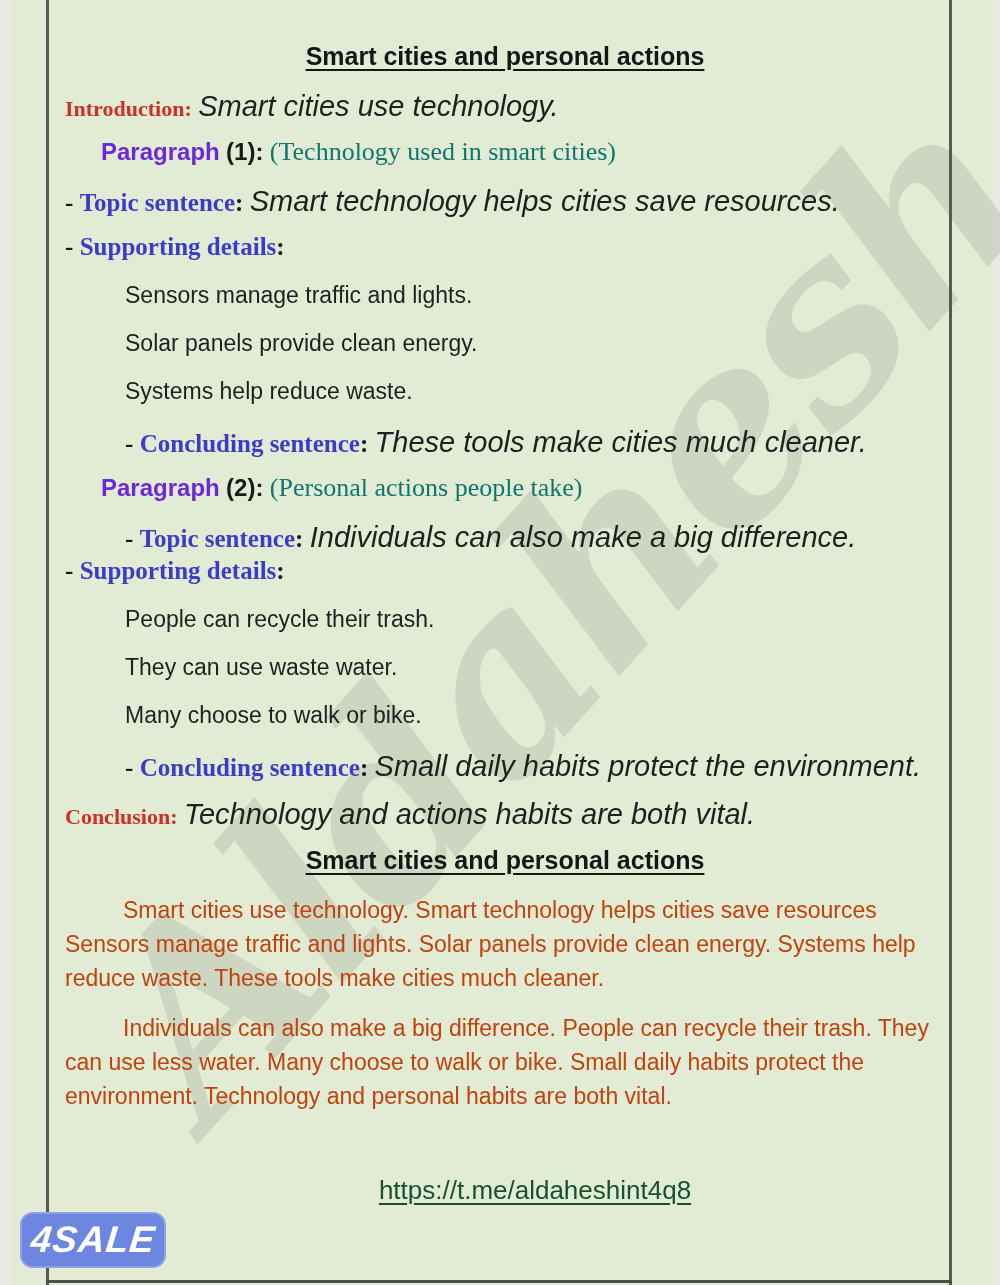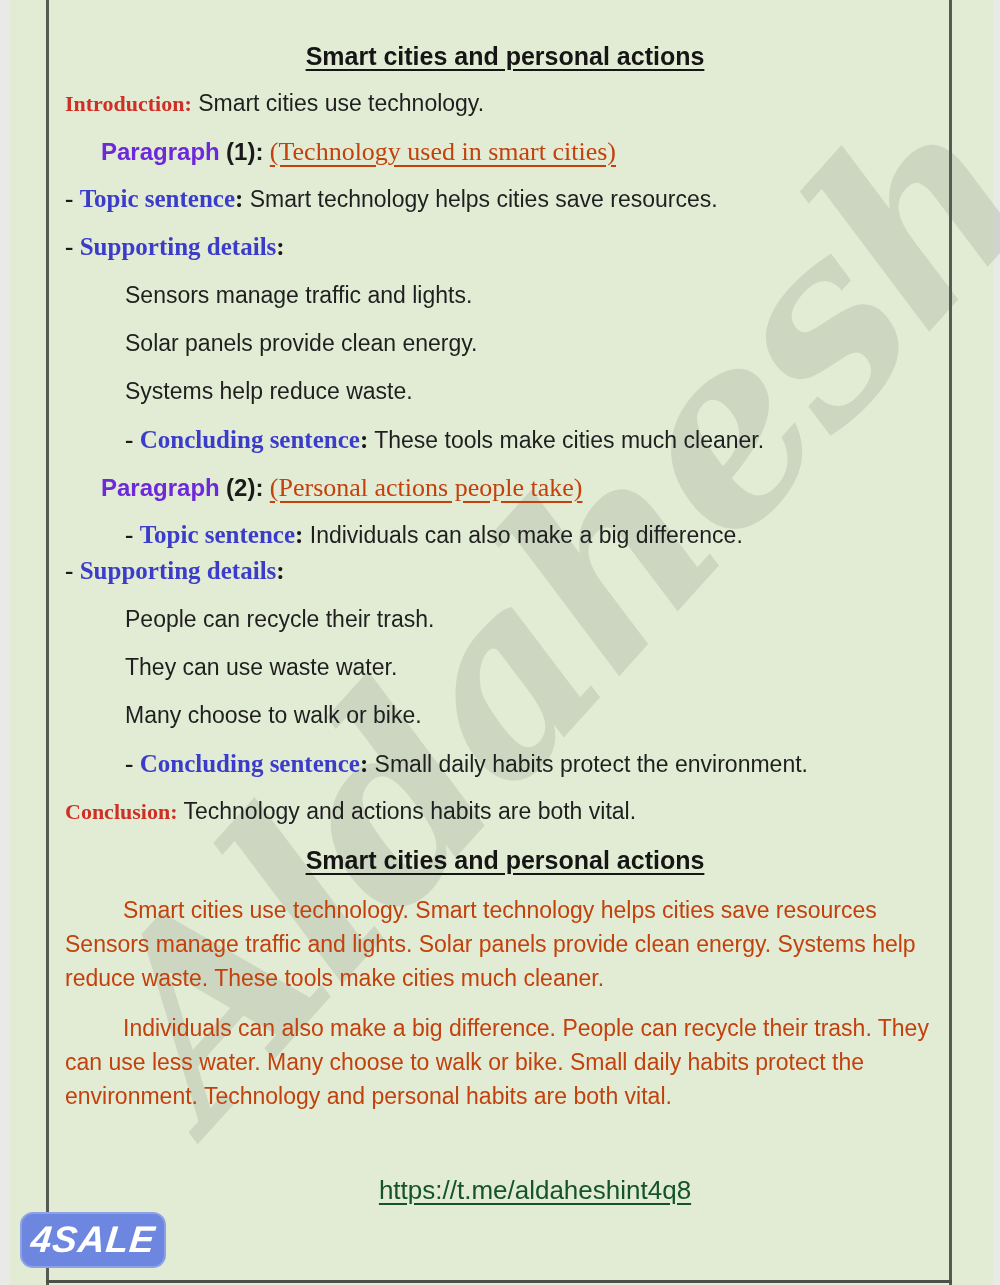--- a/index.html
+++ b/index.html
@@ -31,23 +31,23 @@
     font-size:25px; font-weight:bold; color:#151515;
   }
   .doc-title span { text-decoration:underline; text-underline-offset:4px; }
 
   .red-serif  { font-family:"Liberation Serif", serif; font-weight:bold; color:#cf2f24; font-size:22px; }
   .red-sans   { font-weight:bold; color:#6d28d9; font-size:24px;margin-left:36px; }
   .blk-sans-b { font-weight:bold; color:#1a1a1a; font-size:24px; }
   .blue-serif { font-family:"Liberation Serif", serif; font-weight:bold; color:#3c3ccb; font-size:25px; }
   .dark-colon { font-family:"Liberation Serif", serif; font-weight:bold; color:#1a1a1a; font-size:25px; }
   .dash       { font-family:"Liberation Serif", serif; font-weight:bold; color:#1a1a1a; font-size:25px; }
-  .serif-u    { font-family:"Liberation Serif", serif; color:#c2410c; font-size:26px;
-                text-decoration:underline; text-underline-offset:5px; }
-  .body-txt   { font-size:23px; color:#1f1f1f; }
+  .serif-u    { font-family:"Liberation Serif", serif; color:#0f766e; font-size:26px;
+                text-underline-offset:5px; }
+  .body-txt   { font-size:29px; color:#1f1f1f;font-style:italic; }
 
   .essay-para {
     position:absolute; left:65px; width:868px;
     font-size:23px; line-height:34px; color:#c2410c; text-indent:58px;
   }
 
   .tg-link {
     position:absolute; left:80px; width:910px; text-align:center; font-size:26px;
   }
   .tg-link a { color:#14532d; text-decoration:underline; text-underline-offset:4px; }

